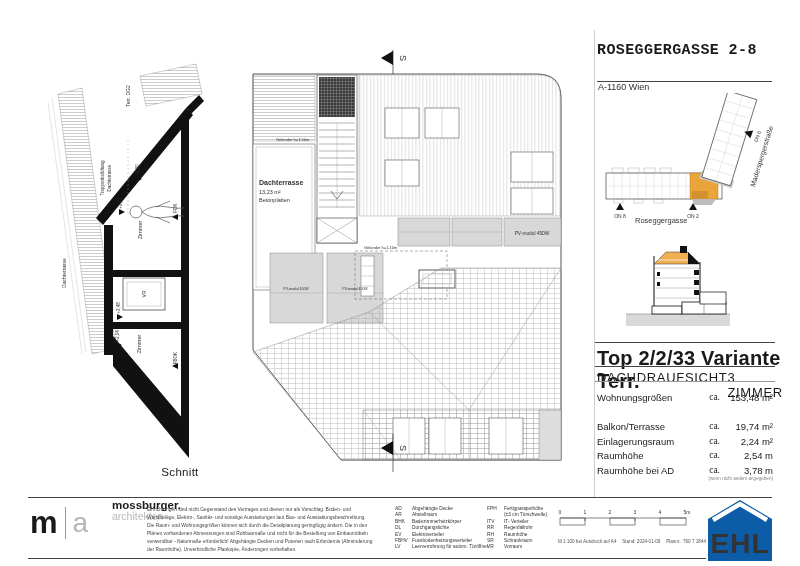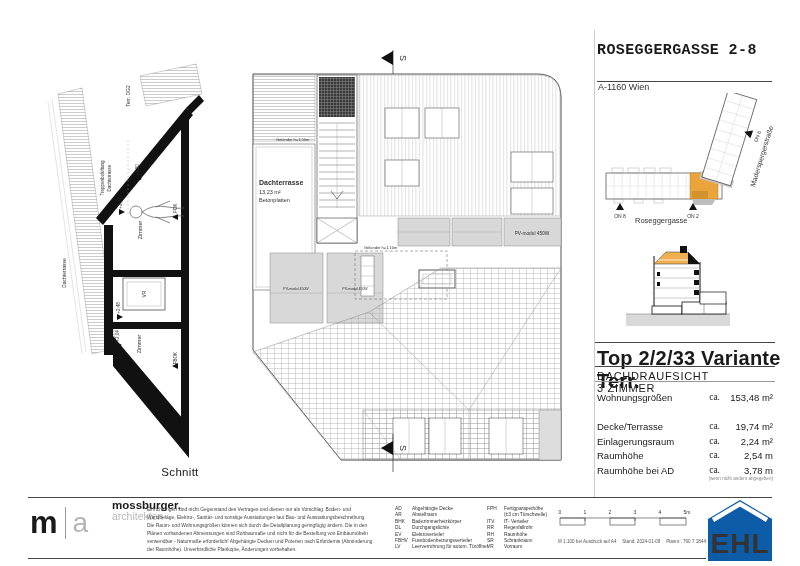--- a/index.html
+++ b/index.html
@@ -7,21 +7,21 @@
          font-family:"Liberation Sans",sans-serif;color:#1a1a1a;}
   .abs{position:absolute;}
   svg text{font-family:"Liberation Sans",sans-serif;fill:#333;}
   .hr{position:absolute;background:#444;height:1px;}
   .hr-light{position:absolute;background:#999;height:1px;}
   .vr-line{position:absolute;background:#ccc;width:1px;}
   
   .title{font-size:15px;font-weight:bold;letter-spacing:.4px;font-family:Liberation Mono, monospace;}
   .subtitle{font-size:9px;color:#333;margin-top:16px;}
   .unit-title{font-size:20px;font-weight:bold;letter-spacing:.2px;}
-  .viewrow{display:flex;justify-content:flex-end;font-size:11px;letter-spacing:.7px;flex-direction:column;}
+  .viewrow{display:flex;justify-content:space-between;font-size:13px;letter-spacing:.7px;}
   .datarow{display:flex;justify-content:space-between;font-size:9.5px;margin-bottom:3.5px;}
   .valcell{display:flex;}
   .valcell .p{margin-right:5px;font-family:Liberation Serif, serif;}
   .valcell .v{min-width:48px;text-align:right;}
   .note{font-size:4.6px;color:#888;text-align:right;}
   
   .legal{font-size:4.9px;line-height:1.62;color:#444;white-space:pre-line;}
   .abbr{display:grid;grid-template-columns:17px 1fr;font-size:4.8px;line-height:6.4px;color:#333;}
   .abbr div{white-space:nowrap;}
   .notes span{font-size:4.6px;color:#555;}
@@ -257,21 +257,21 @@
 
   <div class="abs" style="left:597px;top:392px;width:176px">
     <div class="datarow" style="margin-bottom:18px">
       <span>Wohnungsgrößen</span>
       <span class="valcell">
           <span class="p">ca.</span>
           <span class="v">153,48 m²</span>
         </span>
     </div>
     <div class="datarow">
-      <span>Decke/Terrasse</span>
+      <span>Balkon/Terrasse</span>
       <span class="valcell">
           <span class="p">ca.</span>
           <span class="v">19,74 m²</span>
         </span>
     </div>
     <div class="datarow">
       <span>Einlagerungsraum</span>
       <span class="valcell">
           <span class="p">ca.</span>
           <span class="v">2,24 m²</span>

